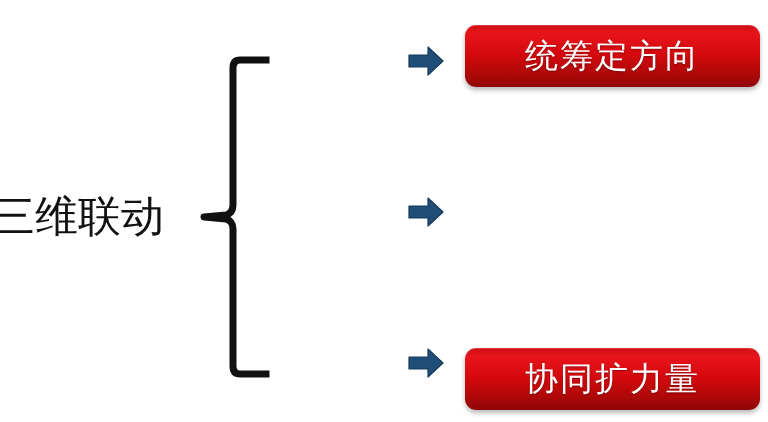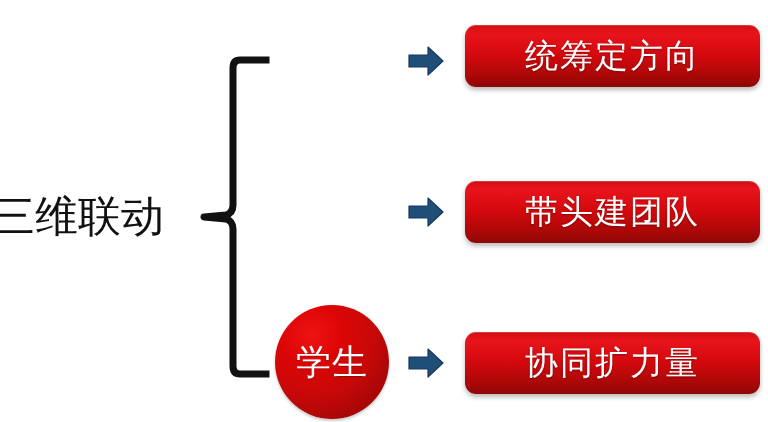--- a/index.html
+++ b/index.html
@@ -77,43 +77,37 @@
 <div id="canvas">
 
   <div class="left-label">三维联动</div>
 
   <div class="brace">
     <svg width="72" height="325" viewBox="0 0 72 325" xmlns="http://www.w3.org/2000/svg">
       <path d="M 66 5 L 40 5 Q 33 5 33 13 L 33 150 Q 33 158 26 160 L 4 162 L 26 164 Q 33 166 33 174 L 33 311 Q 33 319 40 319 L 66 319" fill="none" stroke="#111111" stroke-width="7" stroke-linecap="square" stroke-linejoin="round"></path>
     </svg>
   </div>
 
-  <div class="circle" style="left:275px;top:305px;">
-    <span>学生</span>
-  </div>
 
   <div class="arrow" style="left:408px;top:45px;">
     <svg width="36" height="32" viewBox="0 0 36 32" xmlns="http://www.w3.org/2000/svg">
       <path d="M 1 10 L 20 10 L 20 2 L 35 16 L 20 30 L 20 22 L 1 22 Z" fill="#1f4e79" stroke="#17395c" stroke-width="1.2" stroke-linejoin="round"></path>
     </svg>
   </div>
   <div class="arrow" style="left:408px;top:196px;">
     <svg width="36" height="32" viewBox="0 0 36 32" xmlns="http://www.w3.org/2000/svg">
       <path d="M 1 10 L 20 10 L 20 2 L 35 16 L 20 30 L 20 22 L 1 22 Z" fill="#1f4e79" stroke="#17395c" stroke-width="1.2" stroke-linejoin="round"></path>
     </svg>
   </div>
   <div class="arrow" style="left:408px;top:347px;">
     <svg width="36" height="32" viewBox="0 0 36 32" xmlns="http://www.w3.org/2000/svg">
       <path d="M 1 10 L 20 10 L 20 2 L 35 16 L 20 30 L 20 22 L 1 22 Z" fill="#1f4e79" stroke="#17395c" stroke-width="1.2" stroke-linejoin="round"></path>
     </svg>
   </div>
 
   <div class="redbox" style="top:25px;">
     <span>统筹定方向</span>
   </div>
-  <div class="redbox" style="top:181px;">
-    <span>带头建团队</span>
-  </div>
-  <div class="redbox" style="top:332px;">
+  <div class="redbox" style="top:348px;">
     <span>协同扩力量</span>
   </div>
 
 </div>
 
 </body></html>

